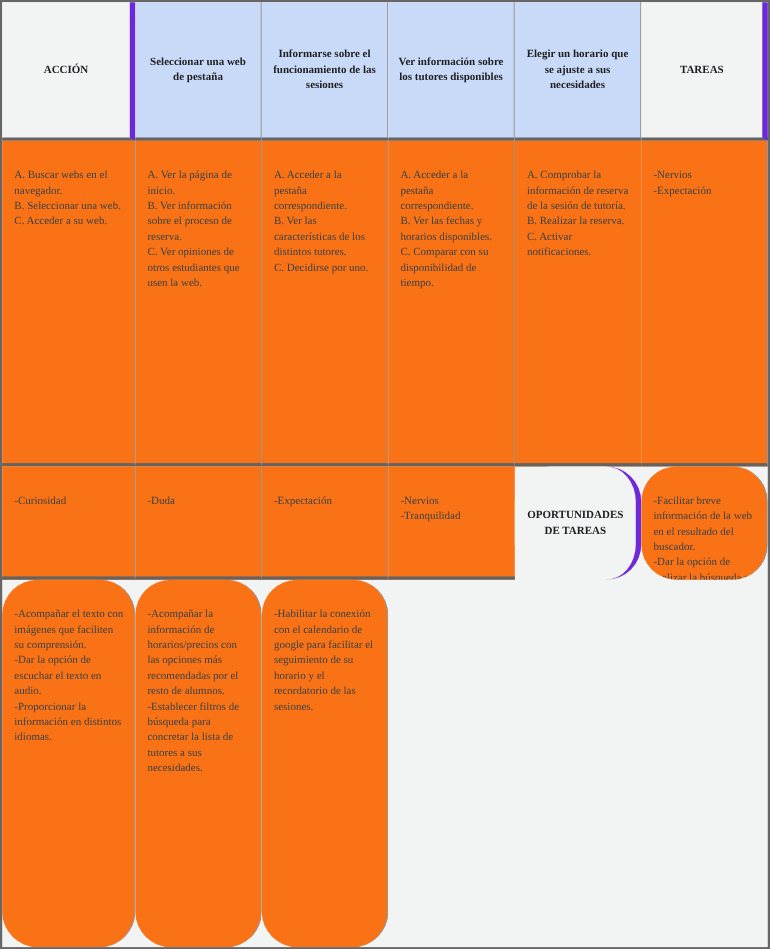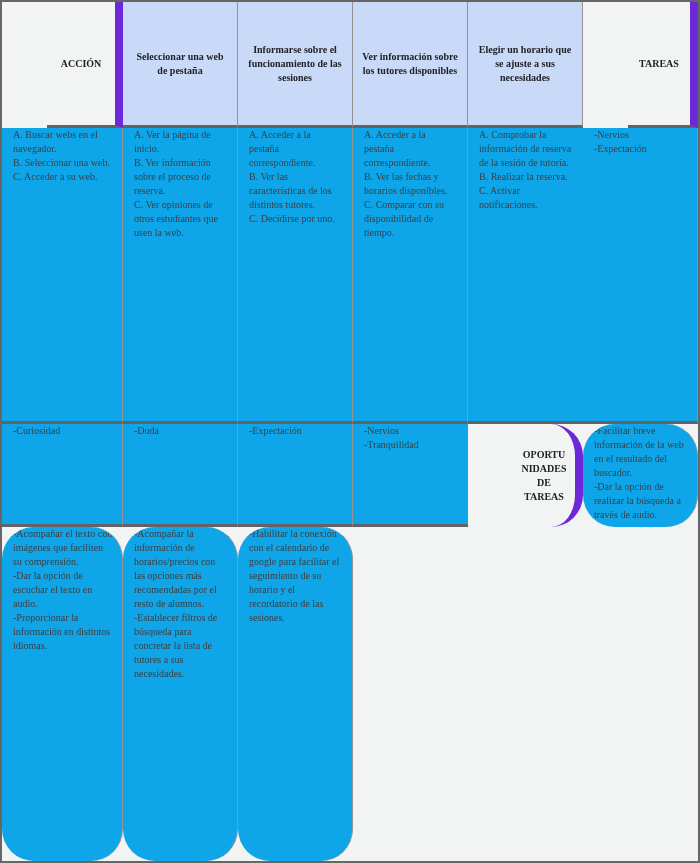--- a/index.html
+++ b/index.html
@@ -23,21 +23,21 @@
     overflow: hidden;
     border-right: 1px solid #939393;
     border-bottom: 3px solid #636363;
     color: #3c4043;
     font-size: 10px;
     line-height: 1.4;
     font-family: Liberation Serif, serif;
   }
   .cell.last-col  { border-right: none; }
   .cell.last-row  { border-bottom: none; border-radius: 32px; }
-  .cell.col-label { border-right: 8px solid #6d28d9; margin-left: 45px; }
+  .cell.col-label { border-right: 5px solid #6d28d9; }
 
   
   .label-cell {
     background: #f2f3f3;
     display: flex;
     align-items: center;
     justify-content: center;
     text-align: center;
     font-weight: bold;
     color: #202124;
@@ -59,22 +59,22 @@
     padding: 6px 9px;
   }
   .header-cell .header-text {
     width: 100%;
     overflow-wrap: break-word;
     word-break: break-word;
   }
 
   
   .body-cell {
-    background: #0ea5e9;
-    padding: 0 9px 6px 11px;
+    background: #f97316;
+    padding: 25px 9px 6px 11px;
     white-space: pre-wrap;
     overflow-wrap: break-word;
     word-break: break-word;
     text-align: left;
   }
 </style>
 </head>
 <body>
 
 <div class="journey-table">

